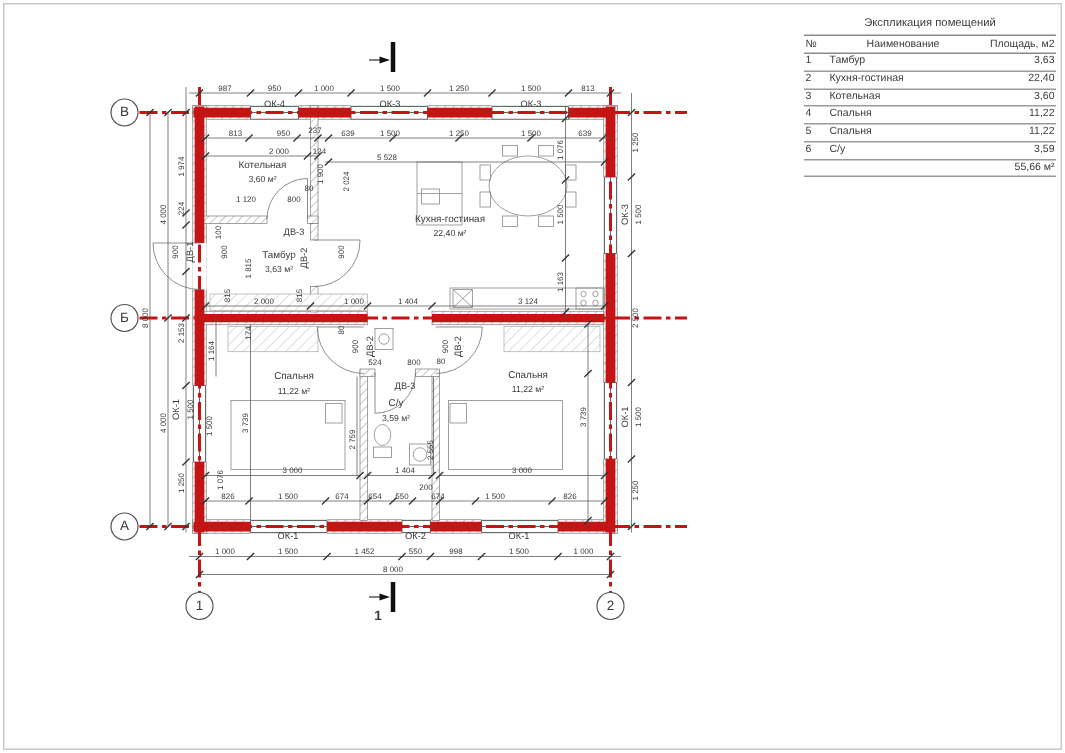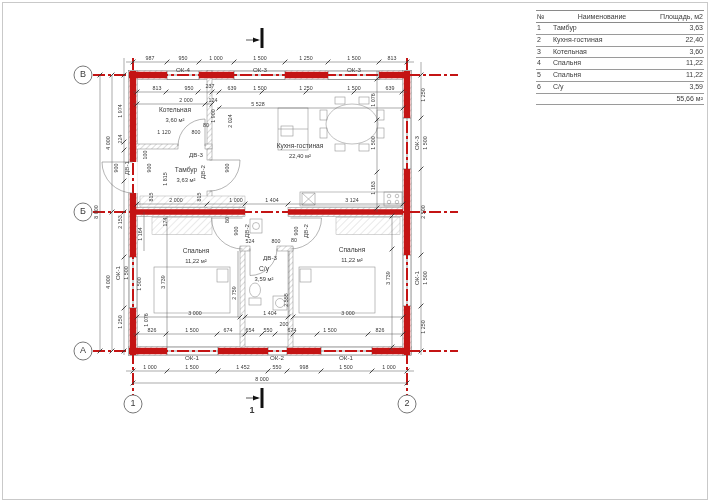--- a/index.html
+++ b/index.html
@@ -413,20 +413,21 @@
         <text x="252" y="411" class="pl t-sec">1</text>
         <text x="83" y="75" class="pl t-grid">В</text>
         <text x="83" y="212" class="pl t-grid">Б</text>
         <text x="83" y="351" class="pl t-grid">А</text>
         <text x="133" y="404" class="pl t-grid">1</text>
         <text x="407" y="404" class="pl t-grid">2</text>
       </g>
 </svg>
 
 <div class="expl">
+  <div class="expl-title">Экспликация помещений</div>
   <table>
     <thead>
       <tr>
         <th>№</th>
         <th>Наименование</th>
         <th>Площадь, м2</th>
       </tr>
     </thead>
     <tbody id="expl-body">
           <tr>

